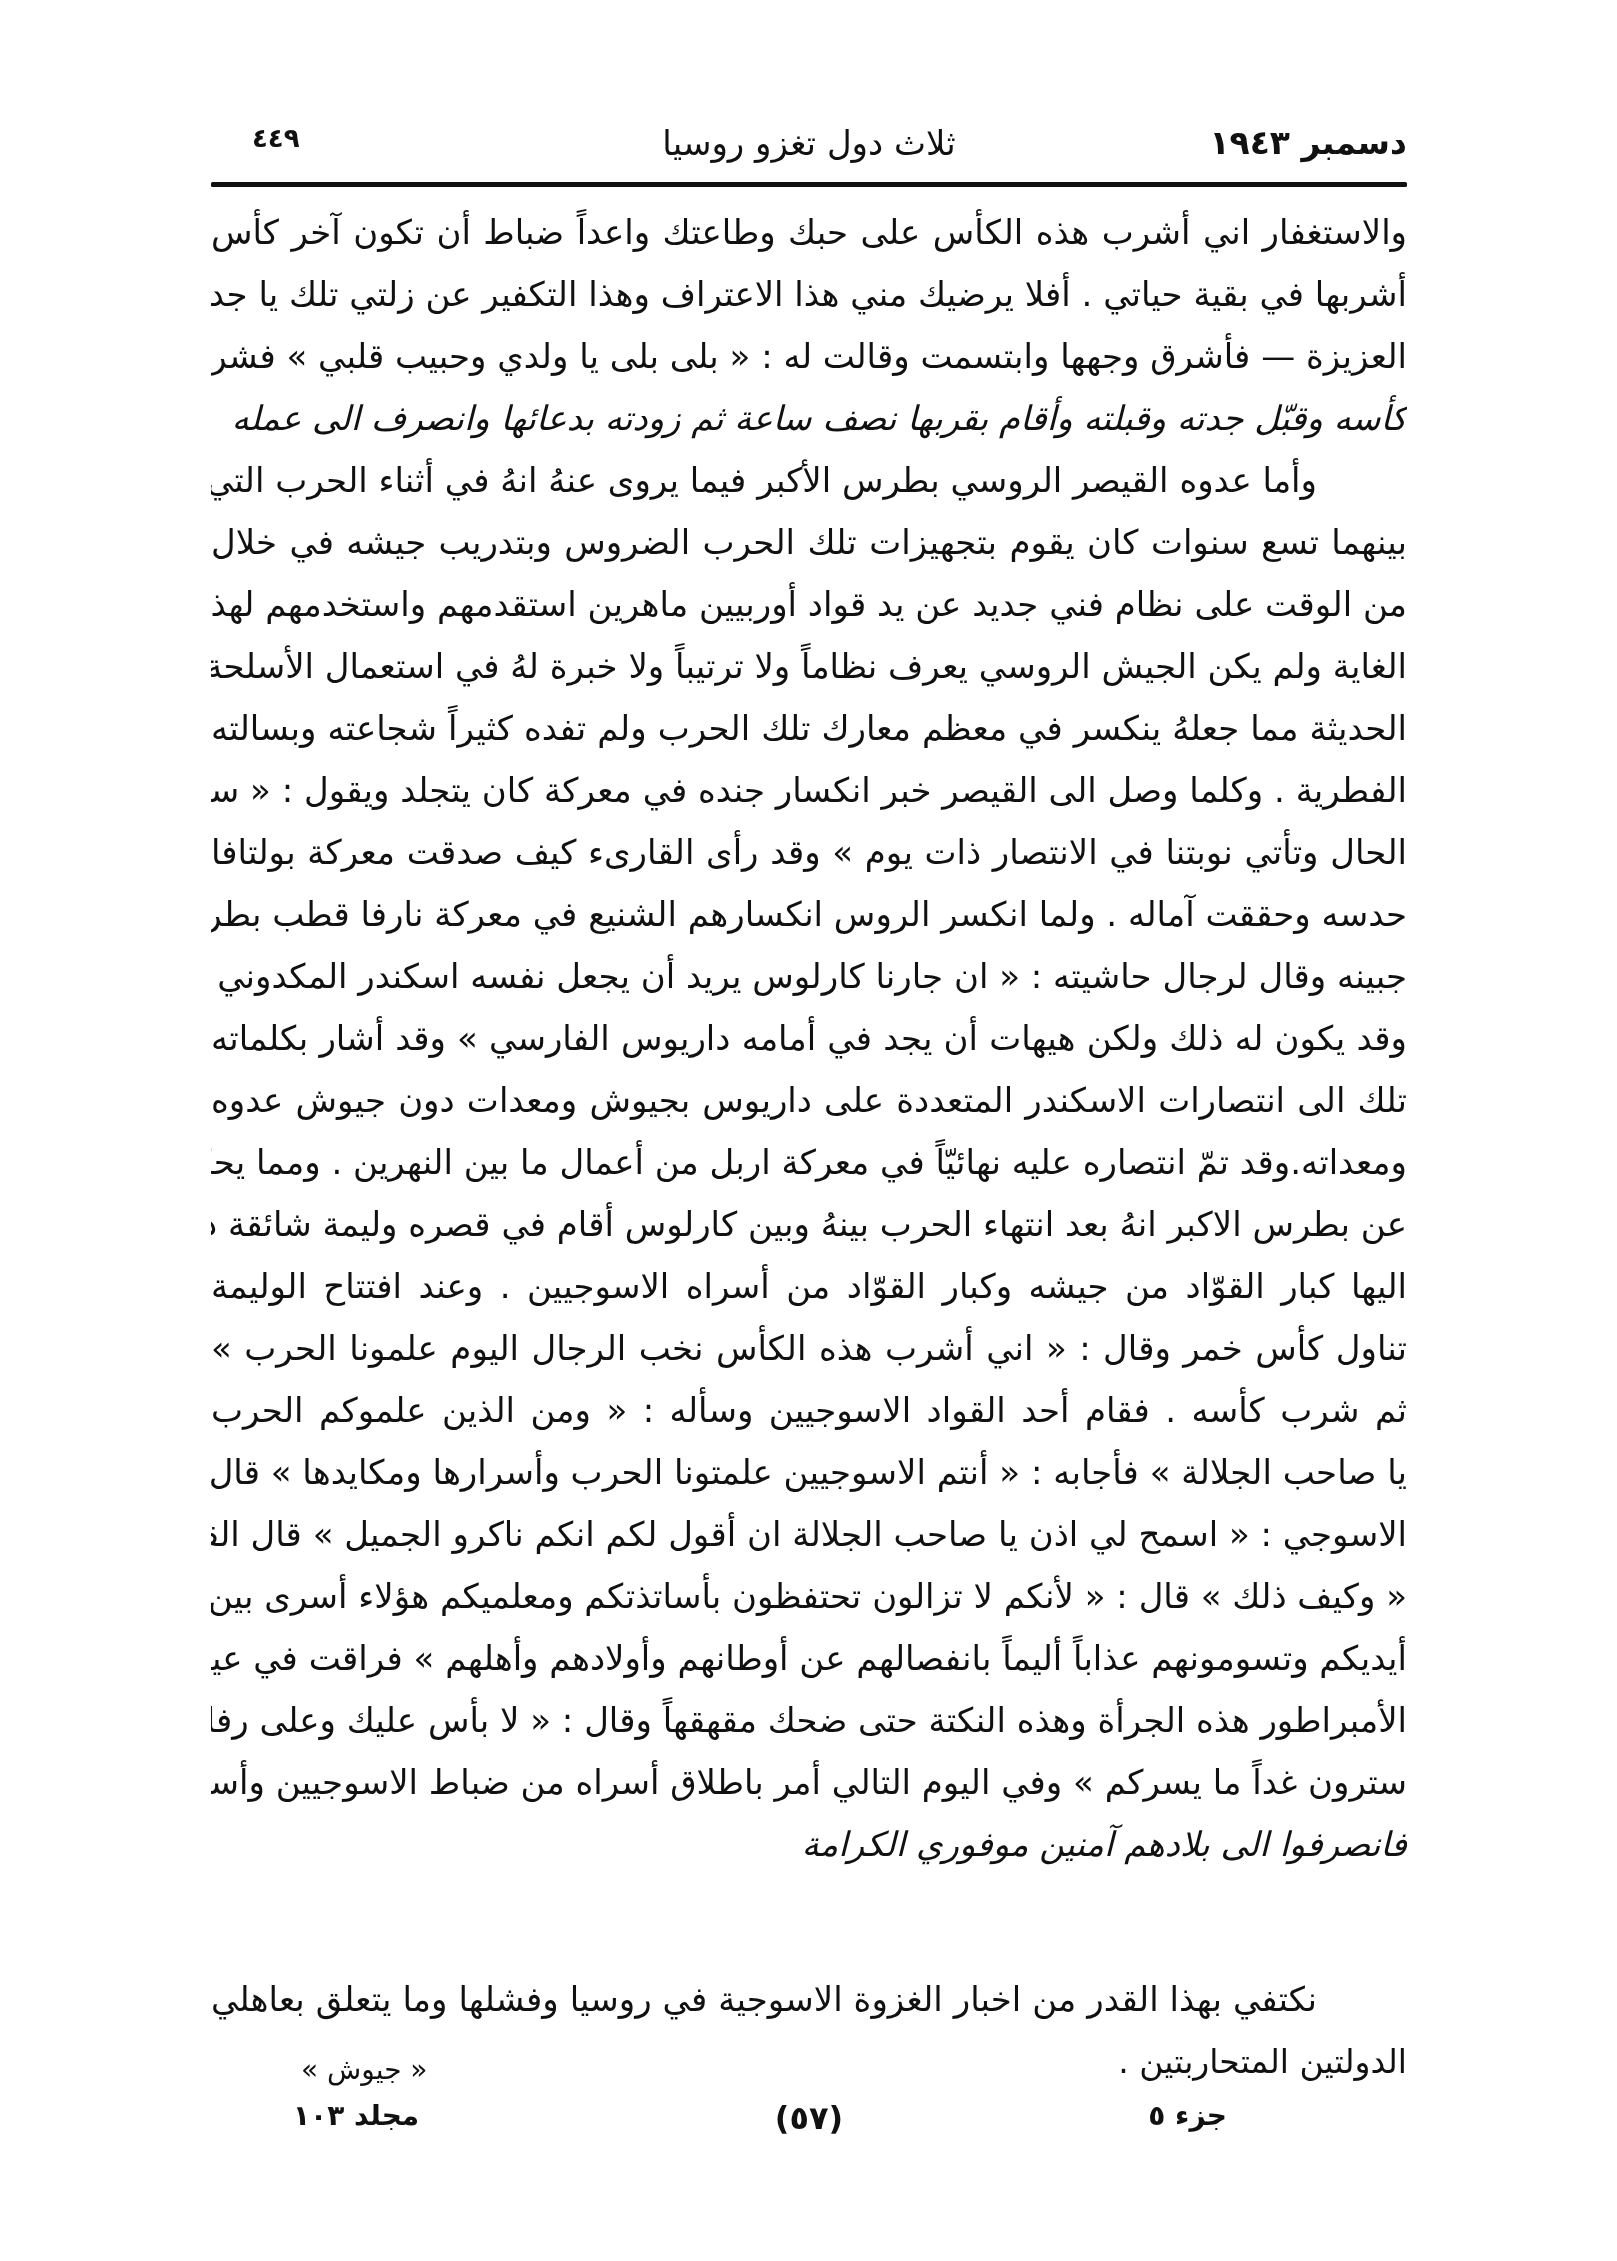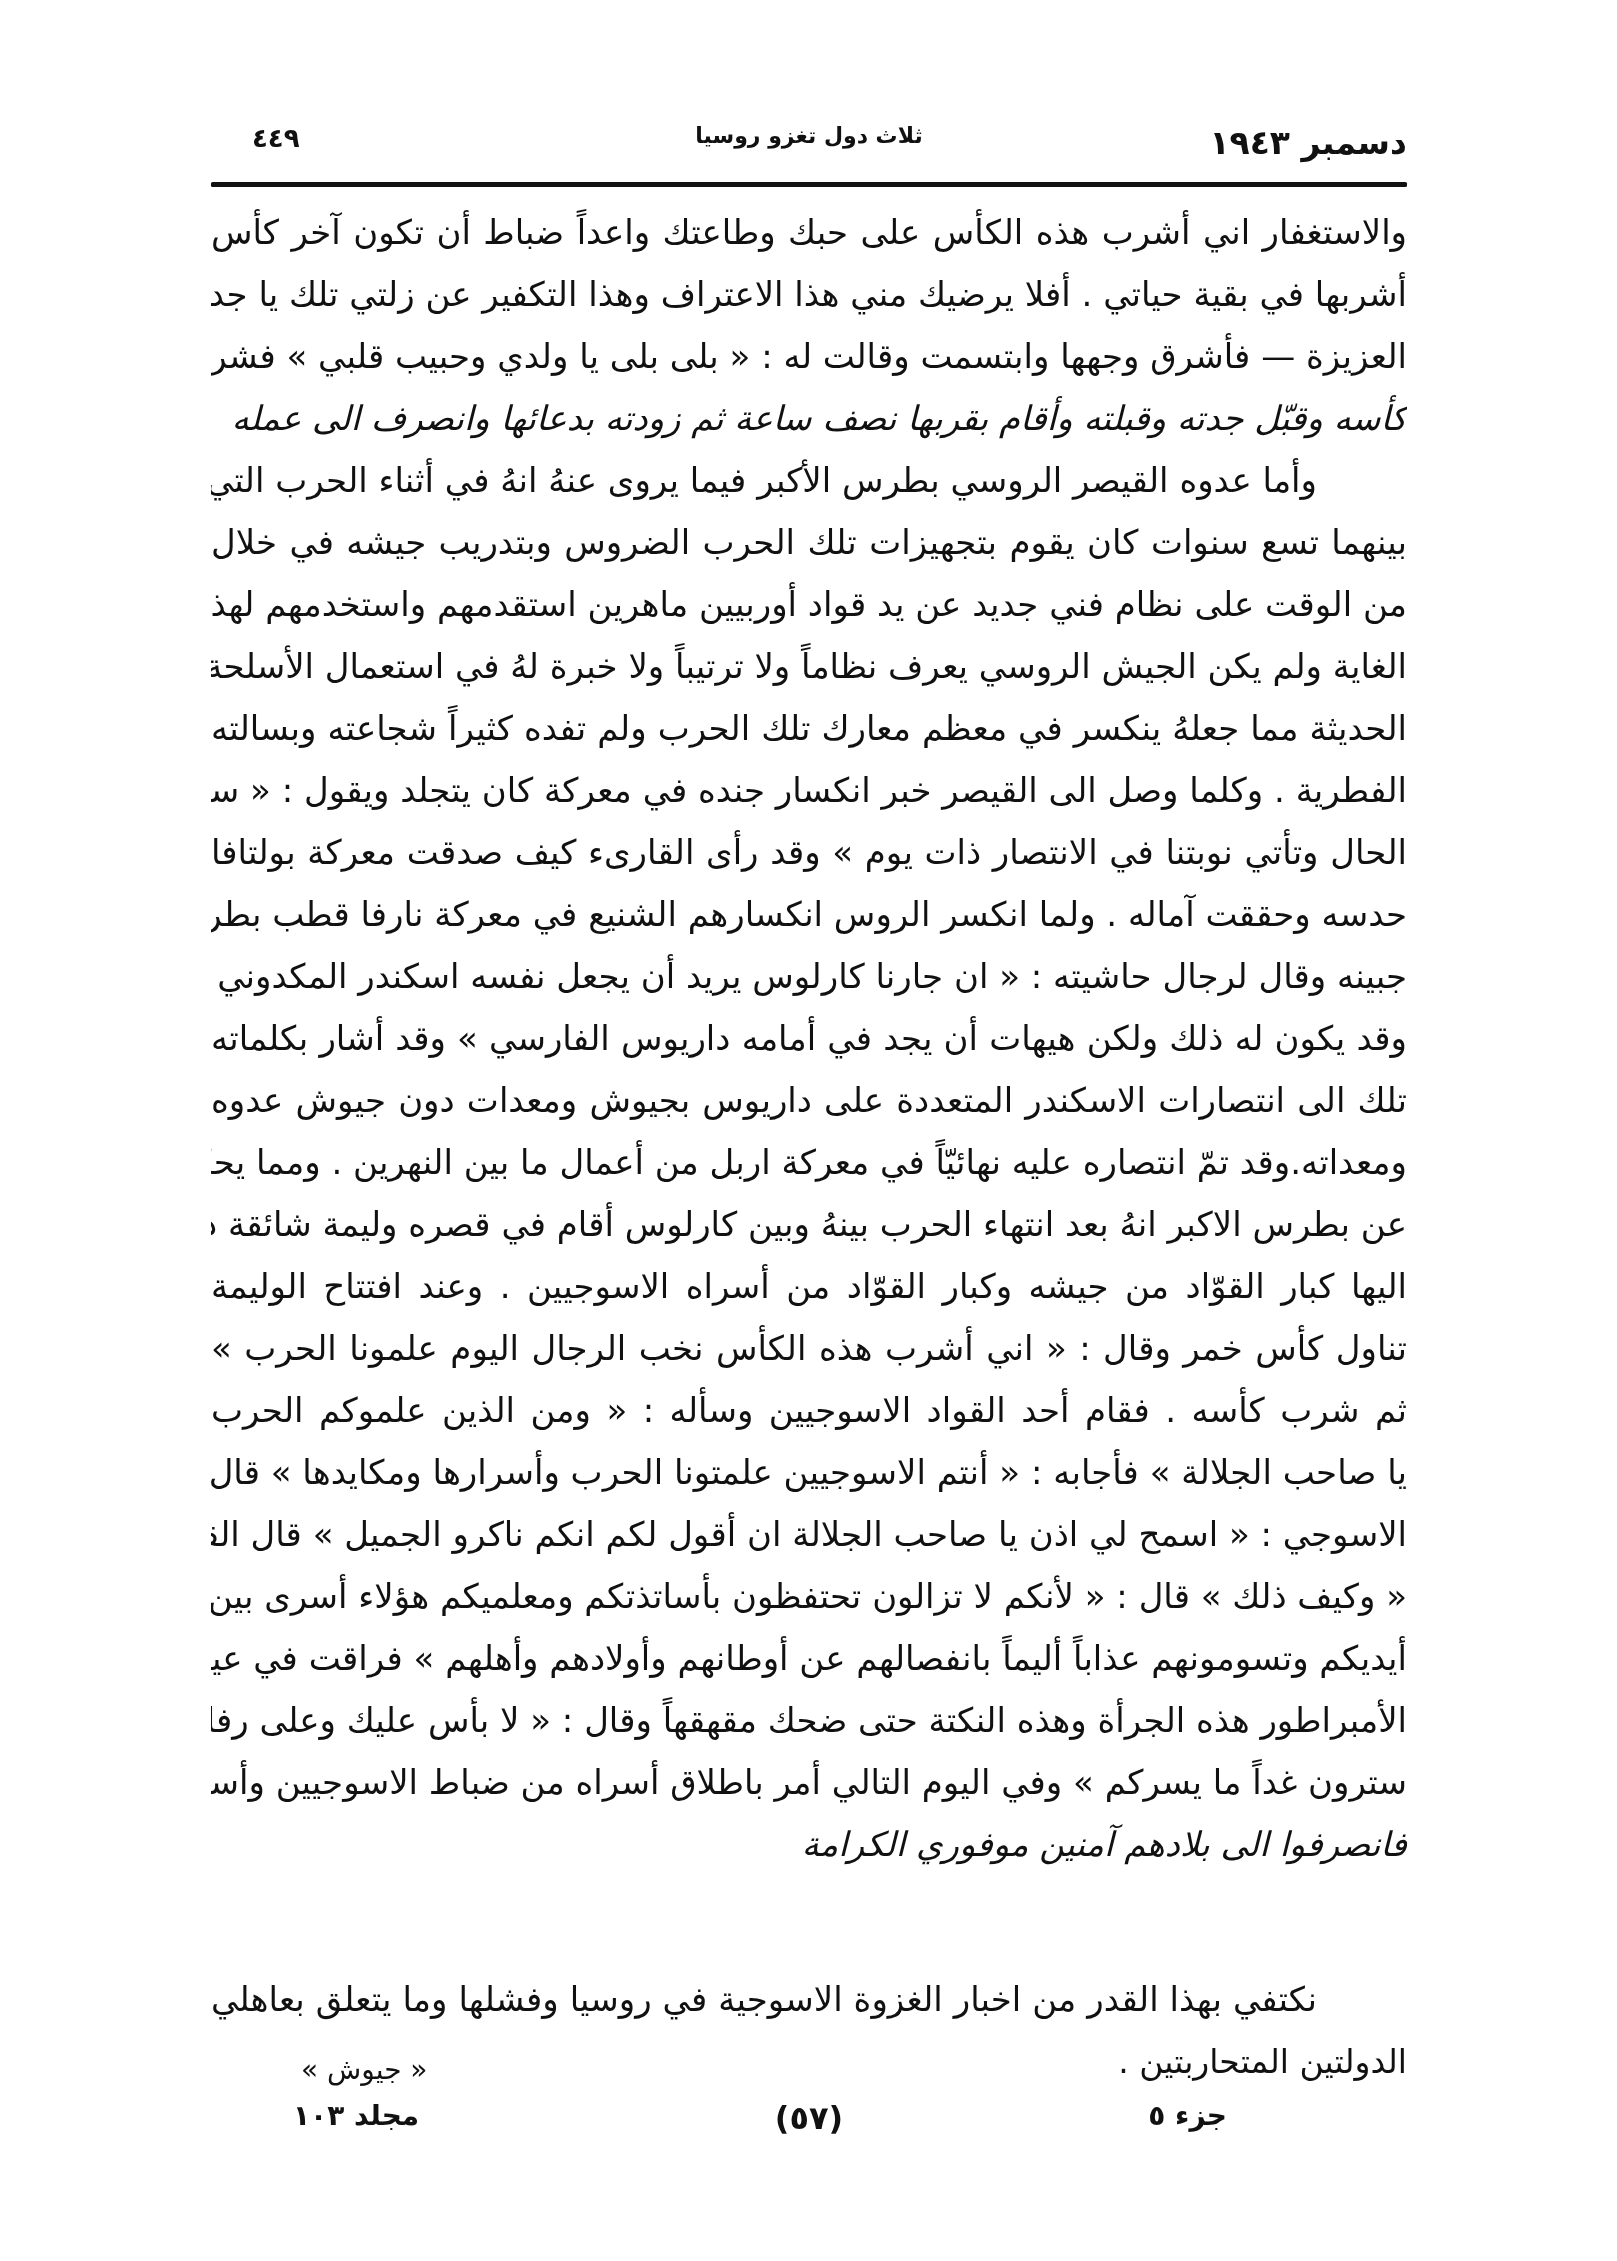--- a/index.html
+++ b/index.html
@@ -1,21 +1,21 @@
 <!DOCTYPE html>
 <html style="font-size:13px"><head>
 <meta charset="utf-8">
 <style>
   html, body { margin:0; padding:0; background:#ffffff; }
   body { width:1617px; height:2261px; position:relative; overflow:hidden;
          font-family:"DejaVu Sans", sans-serif; color:#111; }
   .page { position:absolute; left:211px; top:0; width:1196px; height:2261px; direction:rtl; }
   .header { position:absolute; top:123px; left:0; right:0; height:57px; }
   .hdr-date { position:absolute; right:0; top:0; font-size:33px; font-weight:bold; }
-  .hdr-title { position:absolute; left:0; right:0; text-align:center; top:0; font-size:22px; font-weight:bold; }
+  .hdr-title { position:absolute; left:0; right:0; text-align:center; top:0; font-size:34px; font-weight:normal; }
   .hdr-page { position:absolute; left:33px; top:0; font-size:26px; font-weight:bold;margin-left:8px; }
   .rule { position:absolute; top:182px; left:0; right:0; height:4.9px; background:#111; border-radius:1.6px; }
   .body { position:absolute; top:201px; left:0; right:0; }
   .line { height:62px; line-height:62px; font-size:34px; white-space:nowrap;
           text-align:justify; text-align-last:justify; overflow:hidden; letter-spacing:0; }
   .line.last { text-align-last:right;font-style:italic; }
   .line.indent { padding-right:90px; }
   .closing { position:absolute; top:1968px; left:0; right:0; }
   .closing .line { font-size:34px; }
   .continued { position:absolute; top:2053px; left:90px; font-size:28px; }

